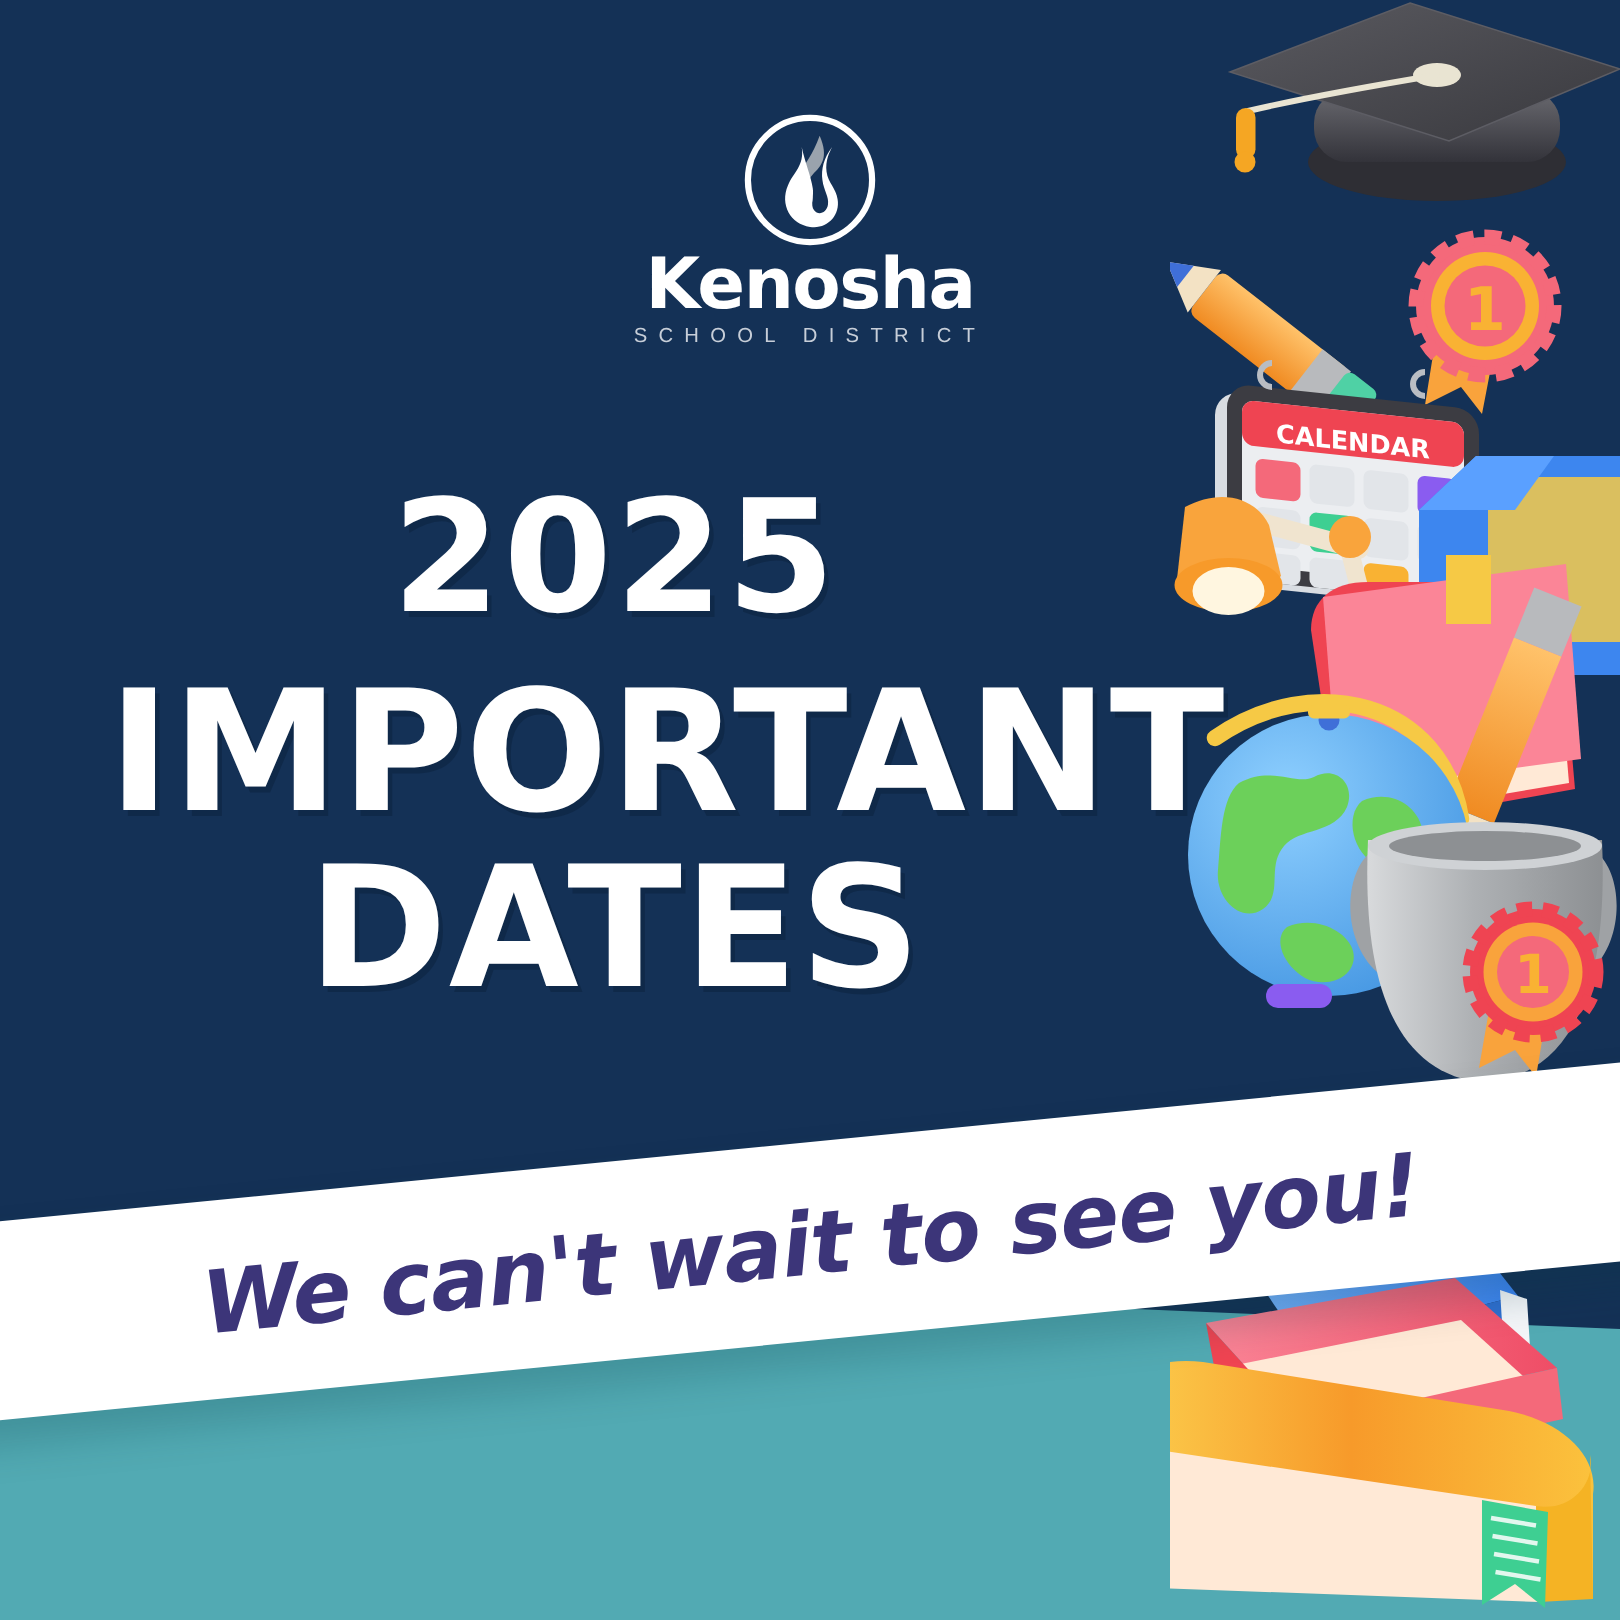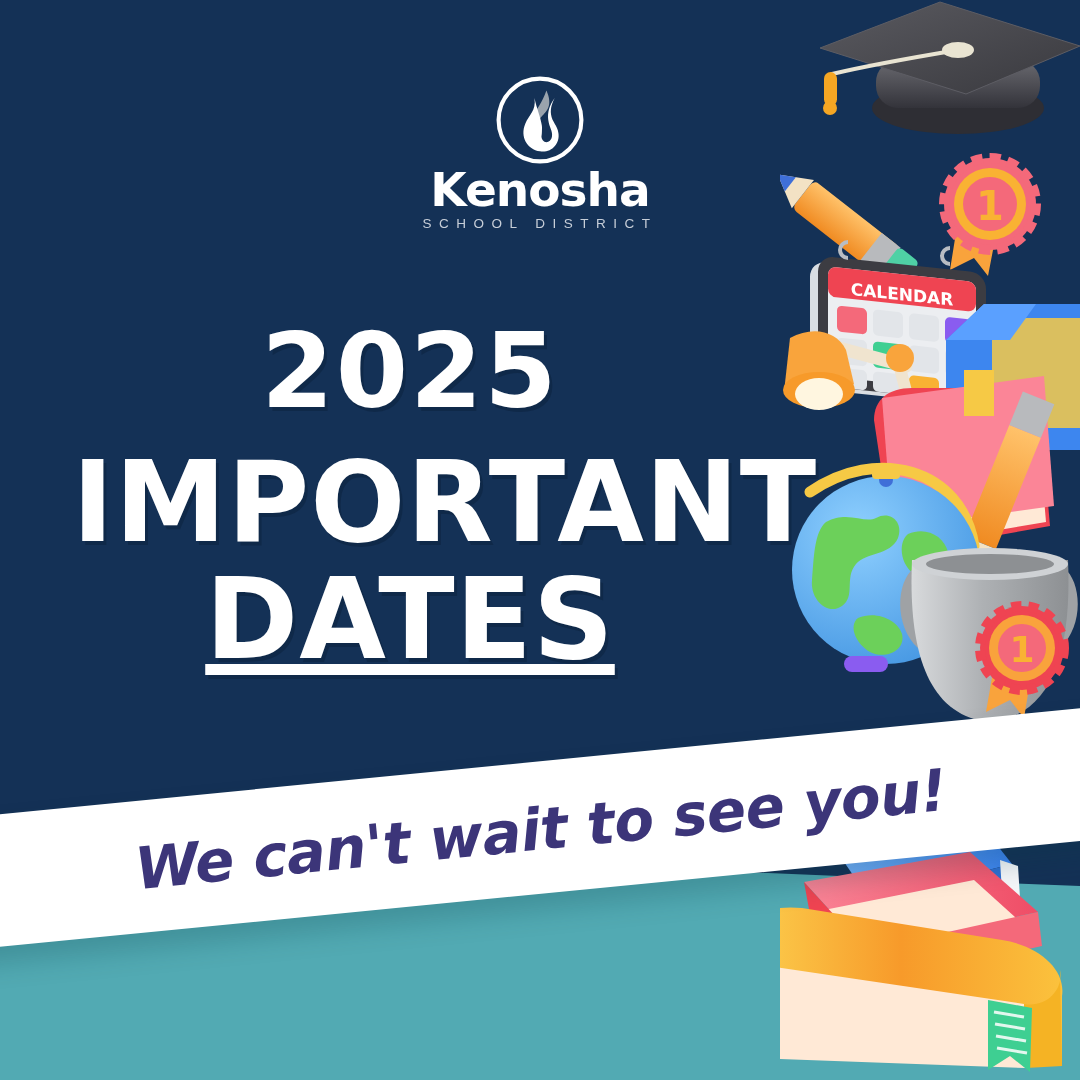--- a/index.html
+++ b/index.html
@@ -28,21 +28,21 @@
     letter-spacing:7.5px;color:#c7ced8;font-family:"Liberation Sans",sans-serif;text-align:right;}
 
   
   .headline{position:absolute;left:60px;top:318px;width:700px;color:#fff;
     text-align:center;font-family:"DejaVu Sans",sans-serif;font-weight:bold;}
   .hl-year{font-size:104px;line-height:1.02;letter-spacing:2px;
            text-shadow:3px 4px 0 rgba(8,24,44,.30);}
   .hl-main{font-size:112px;line-height:1.04;letter-spacing:1px;margin-top:20px;
            text-shadow:3px 4px 0 rgba(8,24,44,.30);margin-left:12px;}
   .hl-sub{font-size:112px;line-height:1.04;letter-spacing:1px;
-          text-shadow:3px 4px 0 rgba(8,24,44,.30);text-decoration:underline;}
+          text-shadow:3px 4px 0 rgba(8,24,44,.30);}
 
   
   .banner-text{position:absolute;left:-110px;top:828px;width:1320px;height:130px;
     transform:rotate(-5.6deg);transform-origin:0 0;
     display:flex;align-items:center;pointer-events:none;}
   .banner-text span{display:block;margin-left:240px;color:#3c3579;
     font-family:"DejaVu Sans",sans-serif;font-weight:bold;font-style:italic;
     font-size:58px;letter-spacing:-.5px;}
 
   

